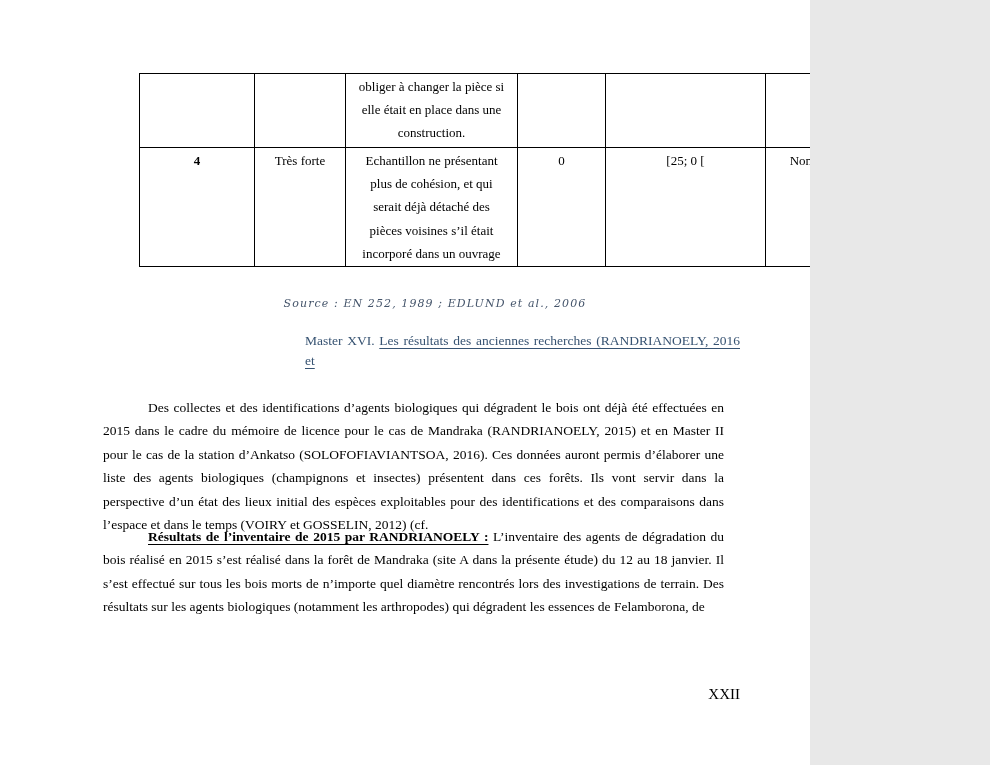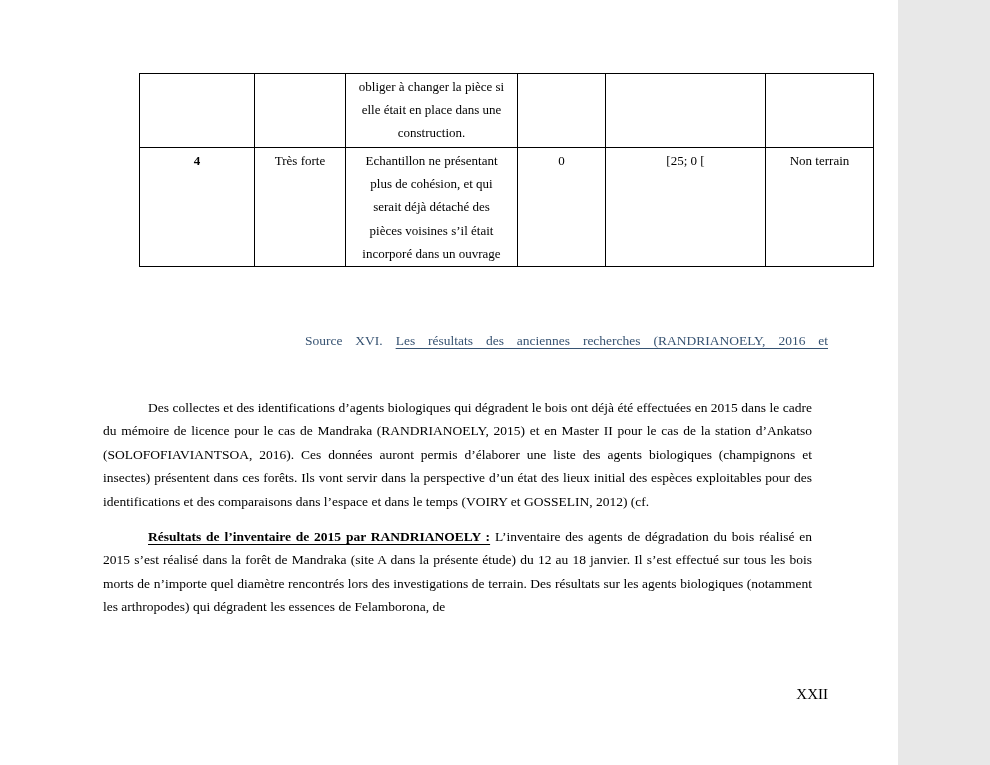--- a/index.html
+++ b/index.html
@@ -1,18 +1,18 @@
 <!DOCTYPE html>
 <html><head>
 <meta charset="utf-8">
 <style>
   html, body { margin: 0; padding: 0; background: #e8e8e8; }
   .page {
     position: relative;
-    width: 898px;
+    width: 810px;
     height: 765px;
     background: #ffffff;
     font-family: "Liberation Serif", serif;
     color: #000000;
     overflow: hidden;
   }
 
   
   table.doc-table {
     position: absolute;
@@ -134,23 +134,24 @@
 serait déjà détaché des
 pièces voisines s’il était
 incorporé dans un ouvrage</td>
         <td>0</td>
         <td>[25; 0 [</td>
         <td class="narrow-wrap"><span>Non terrain</span></td>
       </tr>
     </tbody>
   </table>
 
+  <div class="source-caption">Source : EN 252, 1989 ; EDLUND et al., 2006</div>
 
   <div class="annex-line1">
-    <span>Source XVI.</span>
+    <span>Master XVI.</span>
     <span class="u">Les résultats des anciennes recherches (RANDRIANOELY, 2016 et</span>
   </div>
 
   <p class="body-par par-1">Des collectes et des identifications d’agents biologiques qui dégradent le bois ont déjà été effectuées en 2015 dans le cadre du mémoire de licence pour le cas de Mandraka (RANDRIANOELY, 2015) et en Master II pour le cas de la station d’Ankatso (SOLOFOFIAVIANTSOA, 2016). Ces données auront permis d’élaborer une liste des agents biologiques (champignons et insectes) présentent dans ces forêts. Ils vont servir dans la perspective d’un état des lieux initial des espèces exploitables pour des identifications et des comparaisons dans l’espace et dans le temps (VOIRY et GOSSELIN, 2012) (cf.</p>
 
   <p class="body-par par-2"><span class="par-lead">Résultats de l’inventaire de 2015 par RANDRIANOELY :</span><span> L’inventaire des agents de dégradation du bois réalisé en 2015 s’est réalisé dans la forêt de Mandraka (site A dans la présente étude) du 12 au 18 janvier. Il s’est effectué sur tous les bois morts de n’importe quel diamètre rencontrés lors des investigations de terrain. Des résultats sur les agents biologiques (notamment les arthropodes) qui dégradent les essences de Felamborona, de</span></p>
 
   <div class="page-number">XXII</div>
 
 </div>

